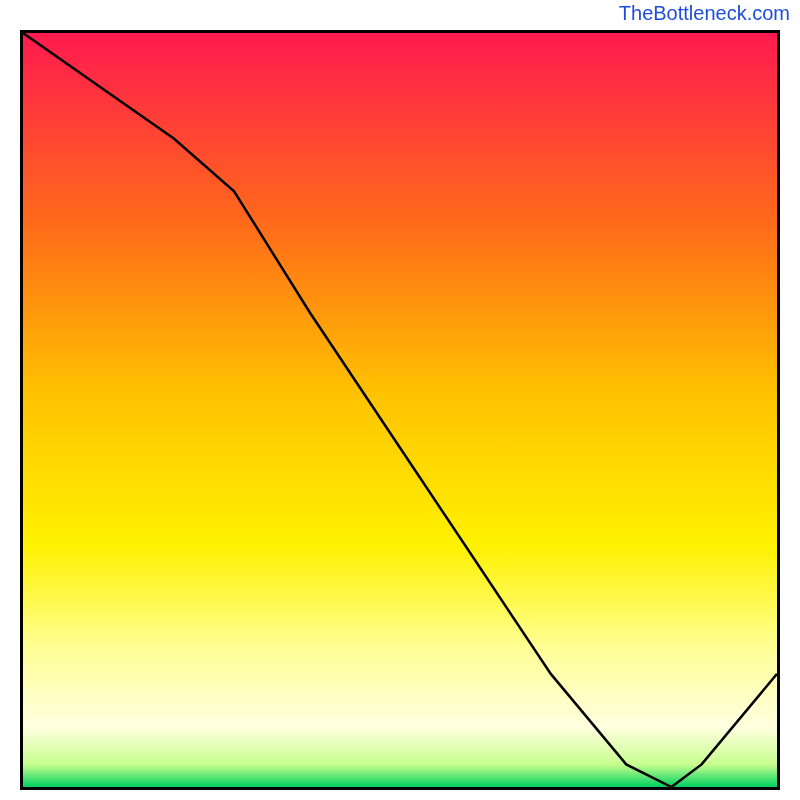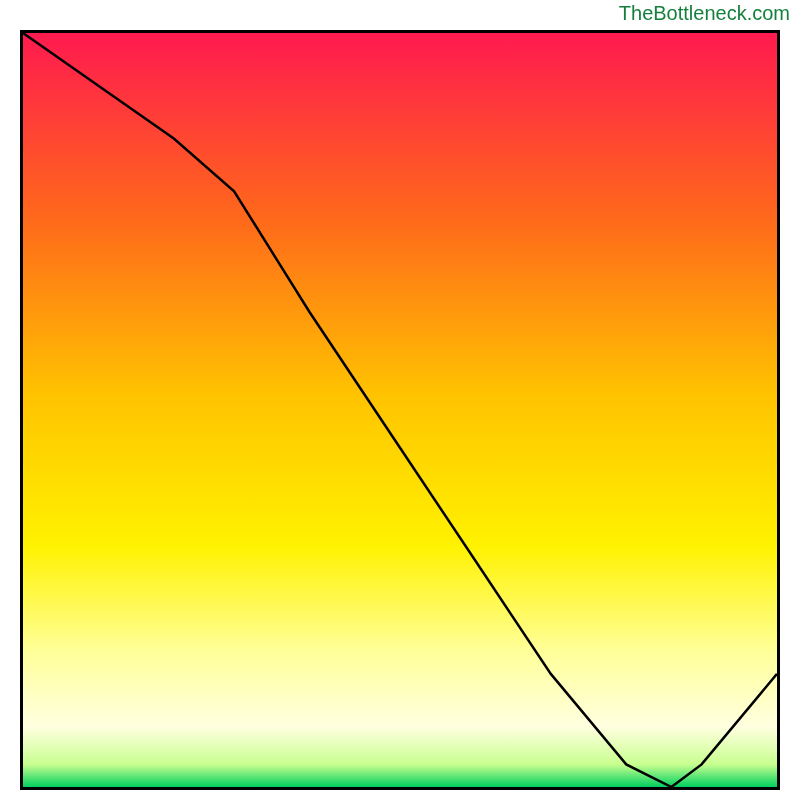--- a/index.html
+++ b/index.html
@@ -2,21 +2,21 @@
 <html><head>
 <meta charset="utf-8">
 <style>
   * { margin: 0; padding: 0; box-sizing: border-box; }
   html, body { width: 800px; height: 800px; background: #ffffff; font-family: Arial, Helvetica, sans-serif; }
   .wrap { position: relative; width: 800px; height: 800px; }
   .attribution {
     position: absolute;
     top: 2px;
     right: 10px;
-    color: #15803d;
+    color: #1d4ed8;
     font-size: 20px;
     font-weight: 500;
   }
   .plot-area {
     position: absolute;
     left: 20px;
     top: 30px;
     width: 760px;
     height: 760px;
     border: 3px solid #000;

